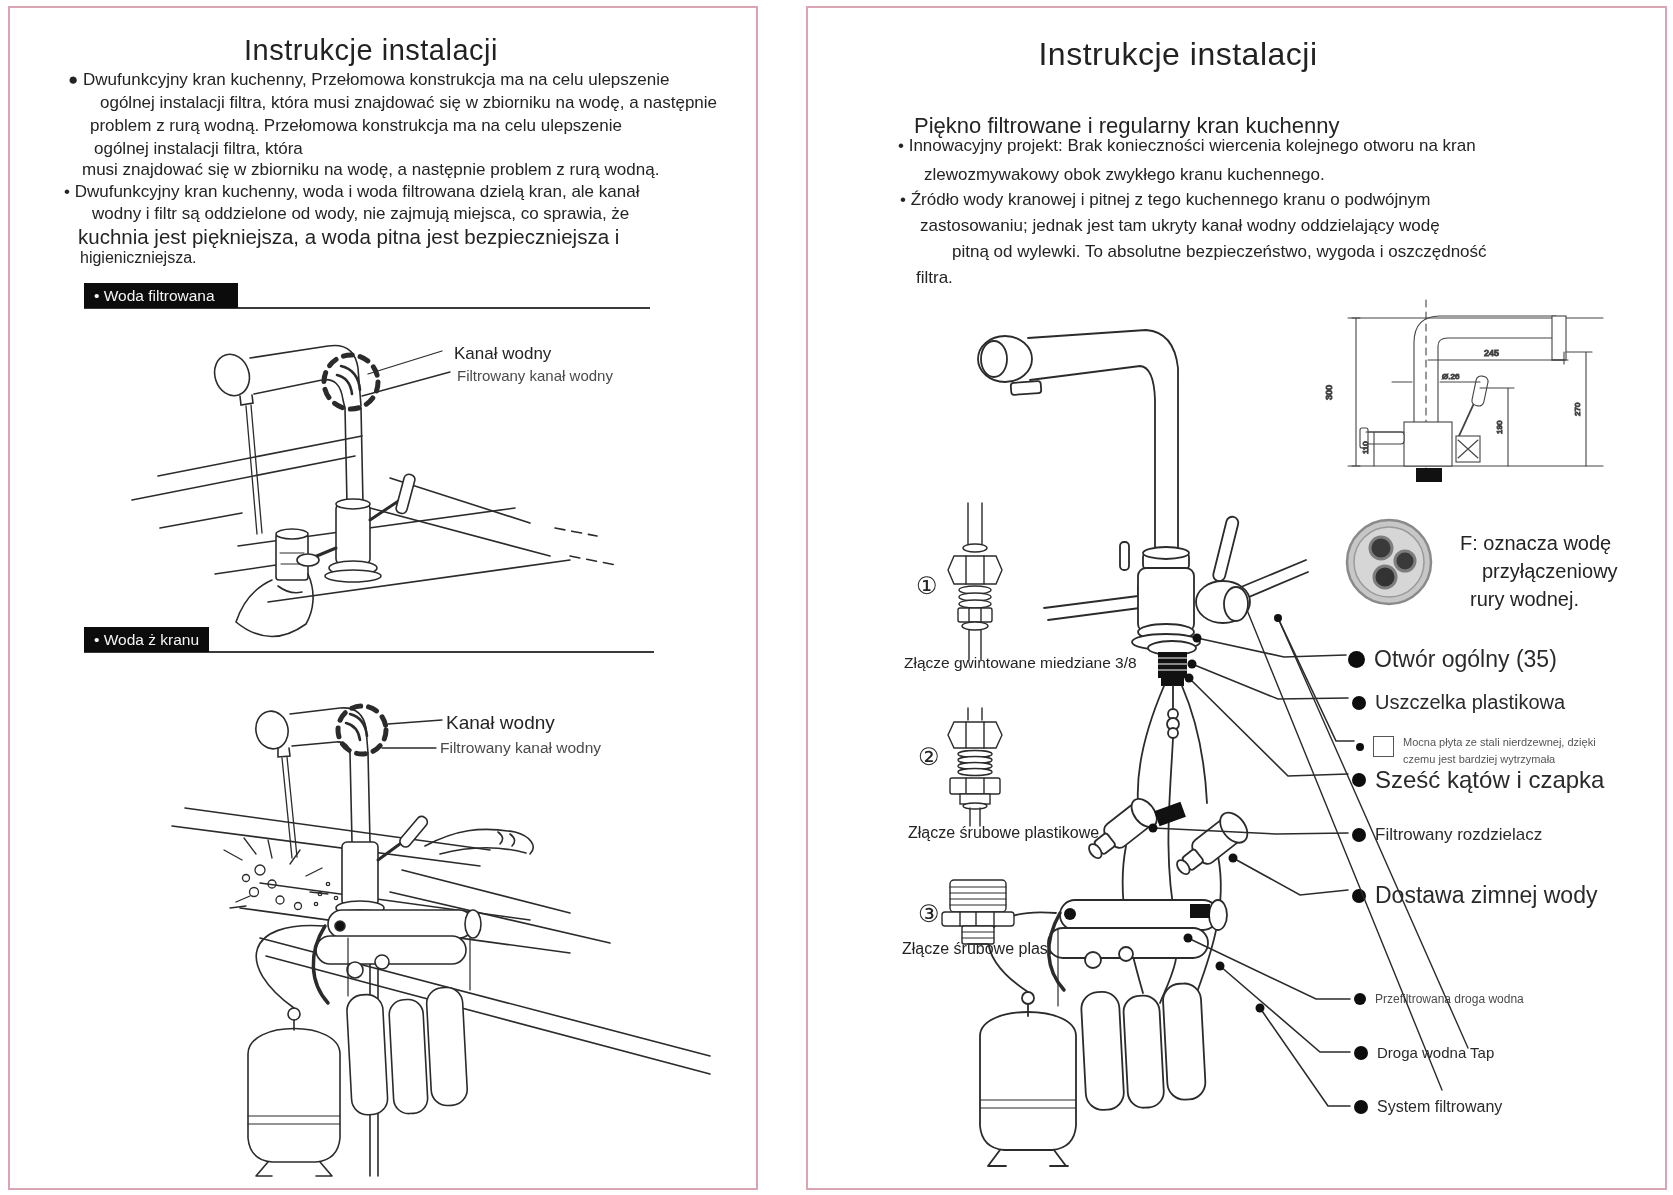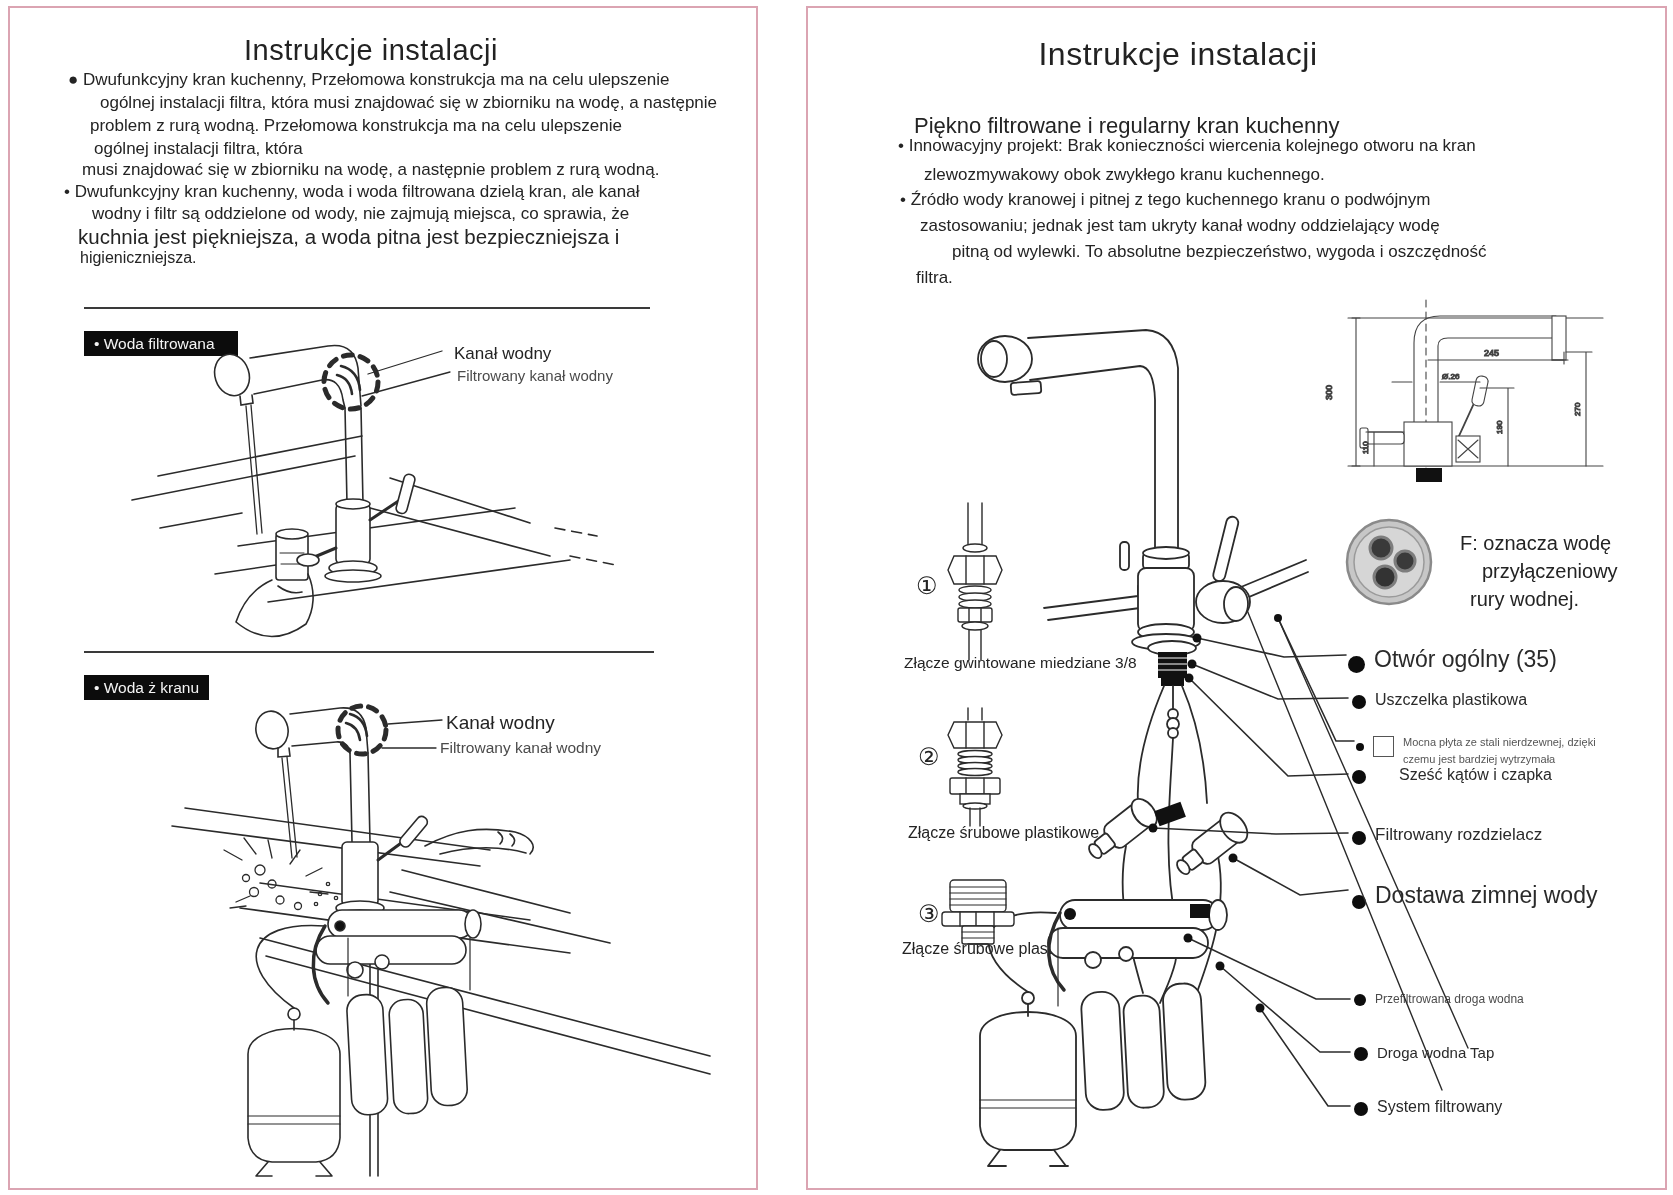--- a/index.html
+++ b/index.html
@@ -4,23 +4,23 @@
 <style>
   html,body{margin:0;padding:0;background:#fff;}
   .canvas{position:relative;width:1673px;height:1195px;background:#fff;overflow:hidden;
           font-family:"Liberation Sans","DejaVu Sans",sans-serif;color:#1f1f1f;}
   .page{position:absolute;top:6px;height:1180px;background:#fff;border:2px solid #dba4b2;}
   .page-left{left:8px;width:746px;}
   .page-right{left:806px;width:857px;}
   .abs{position:absolute;}
   .title{width:100%;text-align:center;font-size:29px;letter-spacing:.5px;color:#222;}
   .ln{white-space:nowrap;font-size:17px;color:#242424;}
-  .secbox{background:#0c0c0c;color:#f4f4f4;font-size:15.5px;line-height:25px;padding:0 10px;margin-top:48px;}
+  .secbox{background:#0c0c0c;color:#f4f4f4;font-size:15.5px;line-height:25px;padding:0 10px;}
   .rule{border-top:2px solid #3a3a3a;height:0;}
-  .co{display:flex;align-items:flex-end;gap:9px;white-space:nowrap;color:#2a2a2a;}
+  .co{display:flex;align-items:center;gap:9px;white-space:nowrap;color:#2a2a2a;}
   .dot{display:inline-block;border-radius:50%;background:#0d0d0d;flex:0 0 auto;}
   .d14{width:14px;height:14px;} .d17{width:17px;height:17px;} .d8{width:8px;height:8px;} .d12{width:12px;height:12px;}
   .sq{display:inline-block;width:19px;height:19px;border:1.6px solid #555;background:#fff;flex:0 0 auto;}
   svg{position:absolute;left:0;top:0;}
   .gray{color:#4b4b4b;}
   text{font-family:"Liberation Sans","DejaVu Sans",sans-serif;fill:#333;}
 </style>
 </head>
 <body>
 
@@ -185,33 +185,33 @@
       <div class="abs ln" style="left:674px;top:552px;font-size:20px;">przyłączeniowy</div>
       <div class="abs ln" style="left:662px;top:580px;font-size:20px;">rury wodnej.</div>
     </div>
 
     <div class="abs co" style="left:540px;top:638px;">
       <span class="dot d17"></span>
       <span style="font-size:23px;">Otwór ogólny (35)</span>
     </div>
     <div class="abs co" style="left:544px;top:683px;">
       <span class="dot d14"></span>
-      <span style="font-size:16px;">Uszczelka plastikowa</span>
+      <span style="font-size:20px;">Uszczelka plastikowa</span>
     </div>
     <div class="abs co" style="left:548px;top:726px;align-items:flex-start;">
       <span class="dot d8" style="margin-top:9px;"></span>
       <span class="sq" style="margin-top:2px;"></span>
       <span style="font-size:11px;line-height:17px;color:#555;">
         <span>Mocna płyta ze stali nierdzewnej, dzięki</span><br>
         <span>czemu jest bardziej wytrzymała</span>
       </span>
     </div>
     <div class="abs co" style="left:544px;top:758px;">
       <span class="dot d14"></span>
-      <span style="font-size:16px;margin-left:24px;">Sześć kątów i czapka</span>
+      <span style="font-size:24px;">Sześć kątów i czapka</span>
     </div>
     <div class="abs co" style="left:544px;top:817px;">
       <span class="dot d14"></span>
       <span style="font-size:17px;">Filtrowany rozdzielacz</span>
     </div>
     <div class="abs co" style="left:544px;top:874px;">
       <span class="dot d14"></span>
       <span style="font-size:23px;">Dostawa zimnej wody</span>
     </div>
     <div class="abs co" style="left:546px;top:984px;">

